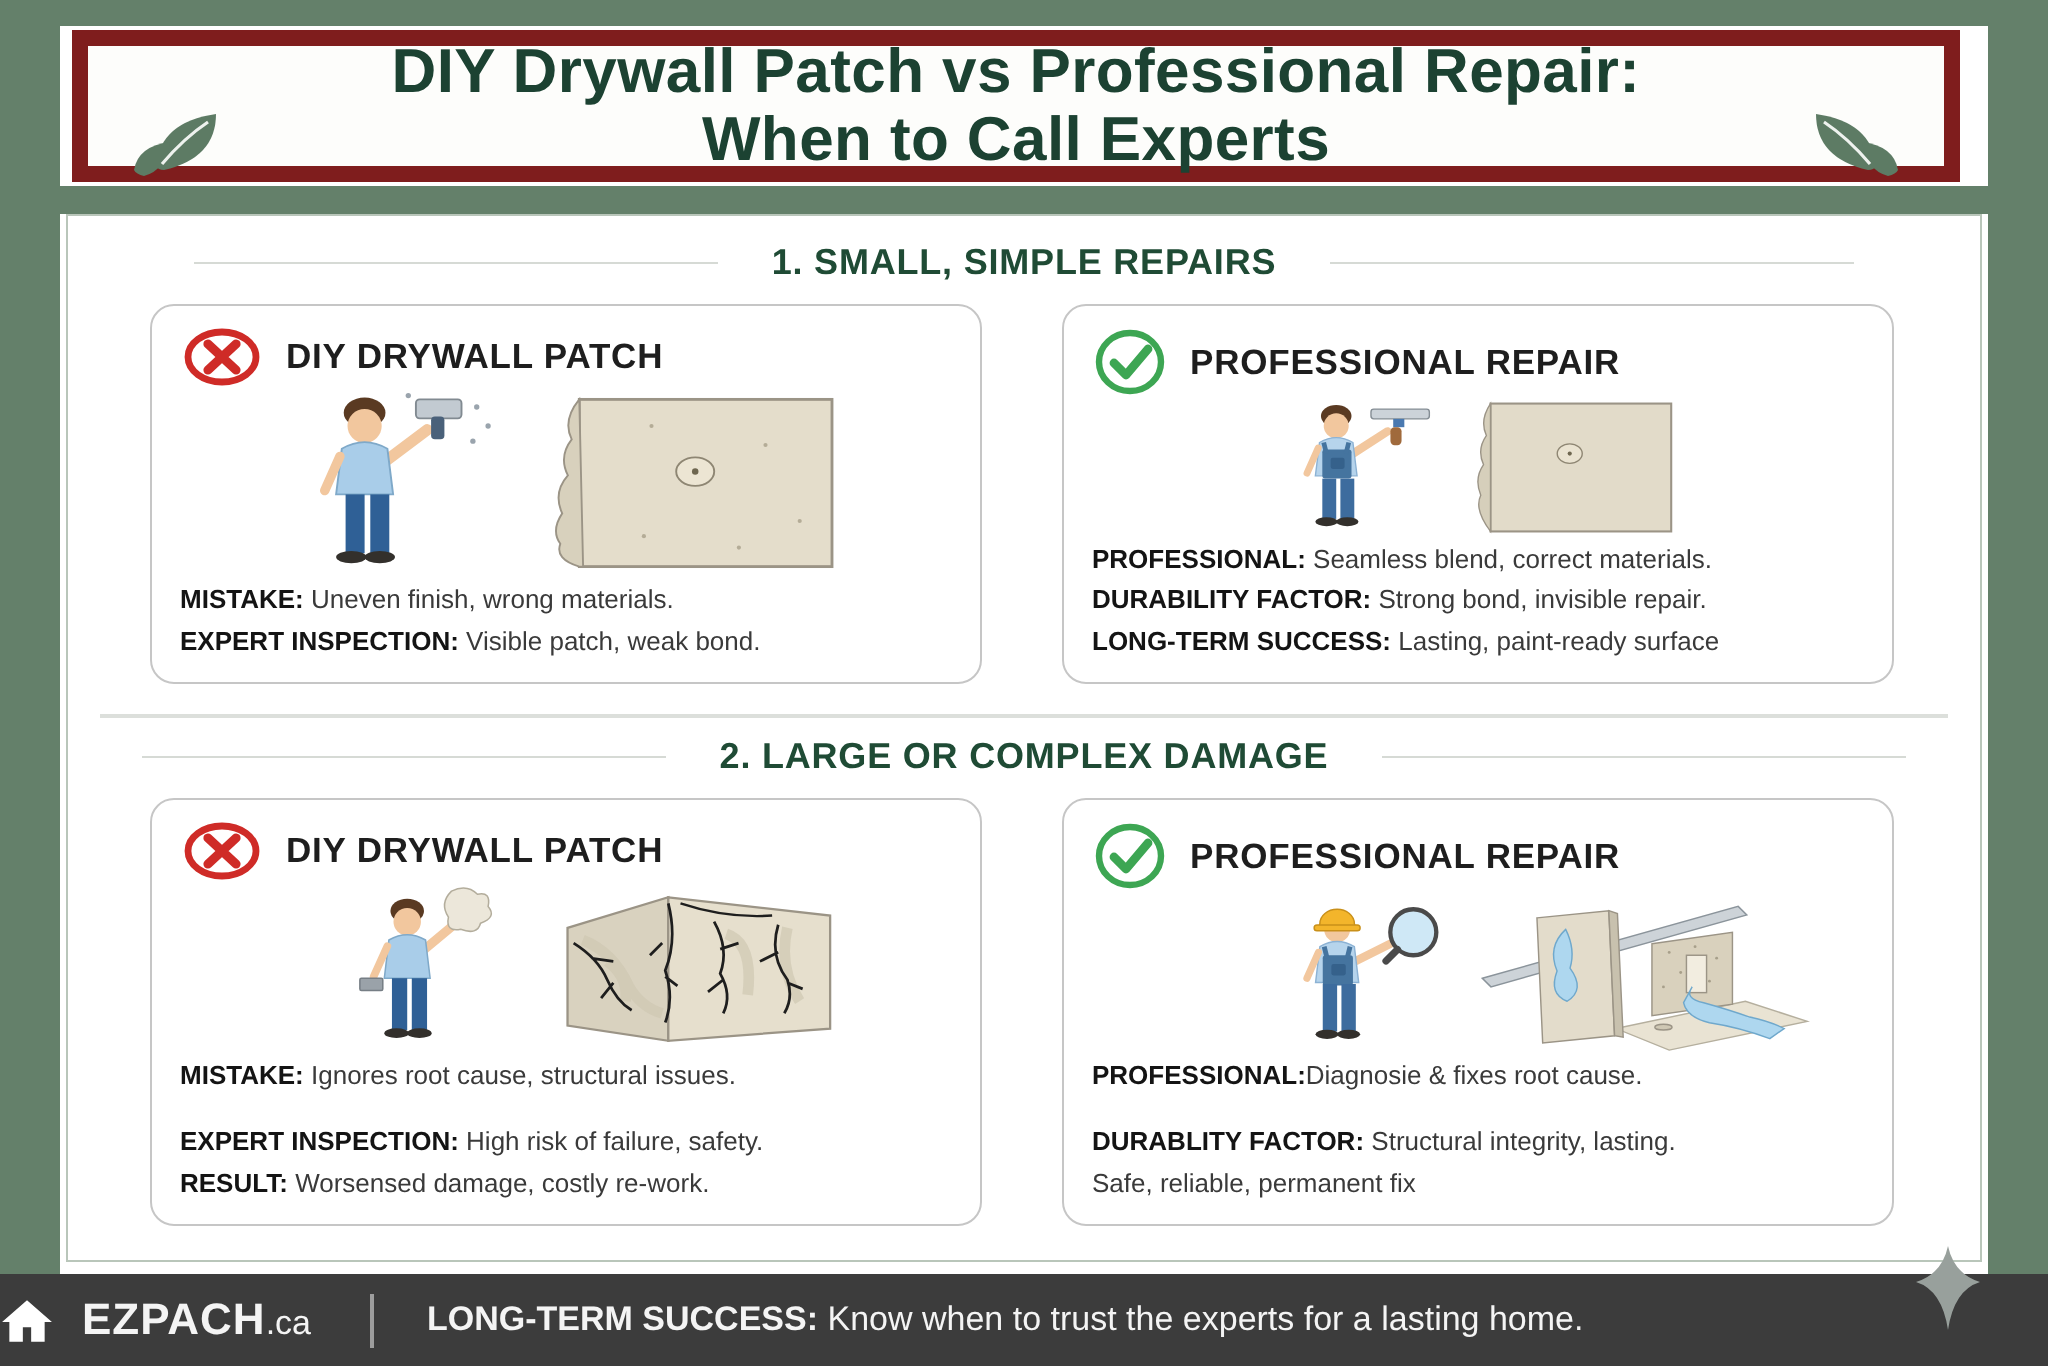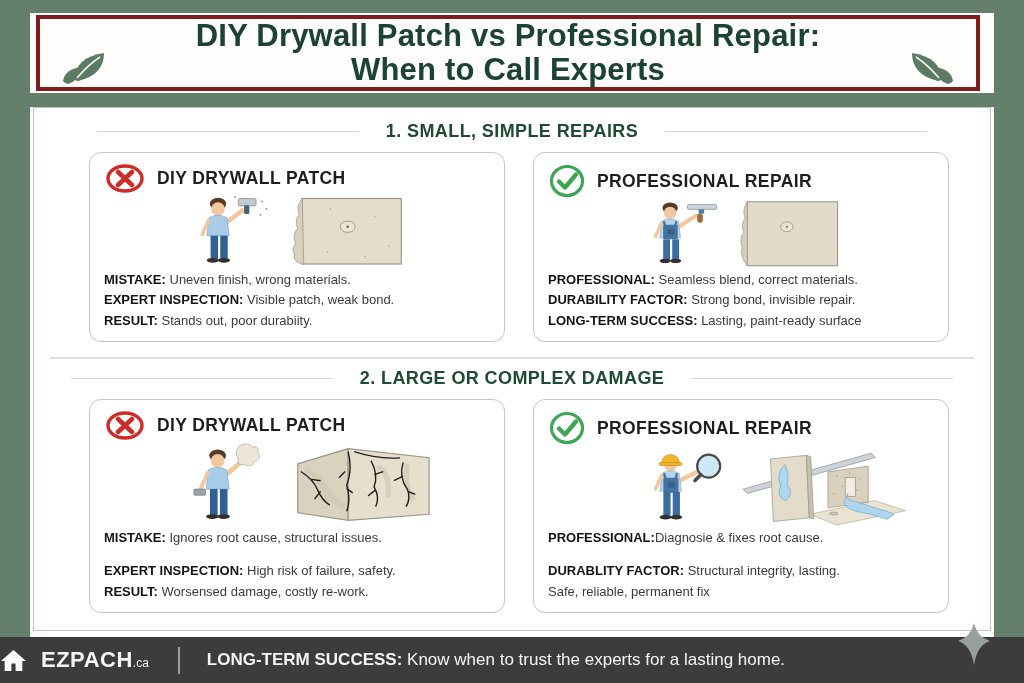--- a/index.html
+++ b/index.html
@@ -9,39 +9,39 @@
   }
   
   .band-top{position:absolute;left:0;top:0;width:1024px;height:13px;background:#64806a;}
   .band-mid{position:absolute;left:0;top:93px;width:1024px;height:14px;background:#64806a;}
   .band-left{position:absolute;left:0;top:0;width:30px;height:683px;background:#64806a;}
   .band-right{position:absolute;right:0;top:0;width:30px;height:683px;background:#64806a;}
 
   
   .header-box{
     position:absolute;left:36px;top:15px;width:944px;height:76px;
-    background:#fdfdfb;border:4px solid #7f1d1d;box-sizing:border-box;
+    background:#fdfdfb;border:8px solid #7f1d1d;box-sizing:border-box;
     display:flex;flex-direction:column;align-items:center;justify-content:center;
   }
   .title-line{font-weight:bold;font-size:31px;line-height:34px;color:#1c4232;letter-spacing:.2px;white-space:nowrap;}
   .leaf{position:absolute;top:26px;}
   .leaf.left{left:20px;}
   .leaf.right{right:20px;transform:scaleX(-1);}
 
   
   .content-box{
     position:absolute;left:33px;top:107px;width:958px;height:524px;
     background:#ffffff;border:1px solid #b9c6ba;box-sizing:border-box;
     padding-top:9px;
   }
   .section-heading{display:flex;align-items:center;justify-content:center;gap:27px;margin:4px 0 10px;}
   .section-heading .rule{width:262px;height:1px;background:#d6dad5;}
   .section-heading h2{margin:0;font-size:18px;font-weight:bold;color:#1f4b35;letter-spacing:.4px;white-space:nowrap;}
 
-  .cards{display:flex;justify-content:flex-end;gap:28px;padding:0 41px;}
+  .cards{display:flex;justify-content:flex-start;gap:40px;padding:0 41px;}
   .card{
     width:416px;box-sizing:border-box;background:#fff;
     border:1.5px solid #c6c6c6;border-radius:12px;
     display:flex;flex-direction:column;
   }
   .row1 .card{height:190px;}
   .row2 .card{height:214px;}
   .card-head{display:flex;align-items:center;gap:12px;padding:11px 15px 1px;}
   .card-title{font-size:17.5px;font-weight:bold;color:#1e1e1e;letter-spacing:.4px;white-space:nowrap;}
   .illus{flex:1;min-height:0;}
@@ -53,21 +53,21 @@
 
   .section-divider{height:2px;background:#dcdfdb;margin:15px 16px 9px;}
 
   
   .footer{
     position:absolute;left:0;bottom:0;width:1024px;height:46px;background:#3c3c3c;
     display:flex;align-items:center;box-sizing:border-box;color:#f4f4f4;
   }
   .brand-wrap{display:flex;align-items:baseline;margin-left:14px;white-space:nowrap;}
   .brand{font-size:22px;font-weight:bold;letter-spacing:.5px;}
-  .brand-suffix{font-size:12px;font-weight:normal;}
+  .brand-suffix{font-size:17px;font-weight:normal;}
   .footer-sep{width:2px;height:27px;background:#9d9d9d;margin:0 27px 0 29px;}
   .tagline{font-size:17px;white-space:nowrap;}
   .tagline b{font-weight:bold;}
   .sparkle{position:absolute;right:28px;top:-16px;}
 </style>
 </head>
 <body>
 
 <div class="page">
 
@@ -141,21 +141,20 @@
                 <circle cx="300" cy="30" r="1.1" fill="#b4ac97"></circle>
               <circle cx="318" cy="70" r="1.1" fill="#b4ac97"></circle>
                 <circle cx="236" cy="78" r="1.1" fill="#b4ac97"></circle>
               <circle cx="286" cy="84" r="1.1" fill="#b4ac97"></circle>
             </g>
           </svg>
         </div>
         <div class="card-text">
           <p><b>MISTAKE:</b> <span>Uneven finish, wrong materials.</span></p>
           <p><b>EXPERT INSPECTION:</b> <span>Visible patch, weak bond.</span></p>
-          <p><b>RESULT:</b> <span>Stands out, poor durabiity.</span></p>
         </div>
       </div>
 
       <div class="card">
         <div class="card-head">
           <svg width="36" height="34" viewBox="0 0 36 34">
             <ellipse cx="18" cy="17" rx="15.5" ry="14.5" fill="#fff" stroke="#3da653" stroke-width="3.2"></ellipse>
             <path d="M10,17.5 L16,23.5 L27,10.5" stroke="#3da653" stroke-width="4.4" fill="none" stroke-linecap="round" stroke-linejoin="round"></path>
           </svg>
           <span class="card-title">PROFESSIONAL REPAIR</span>

